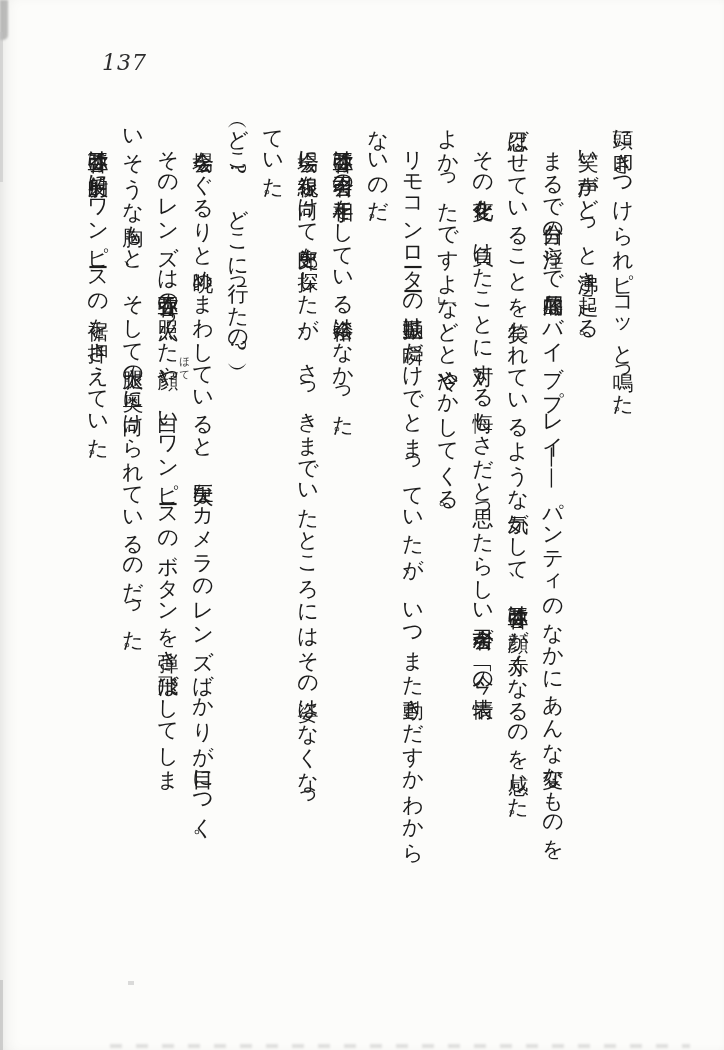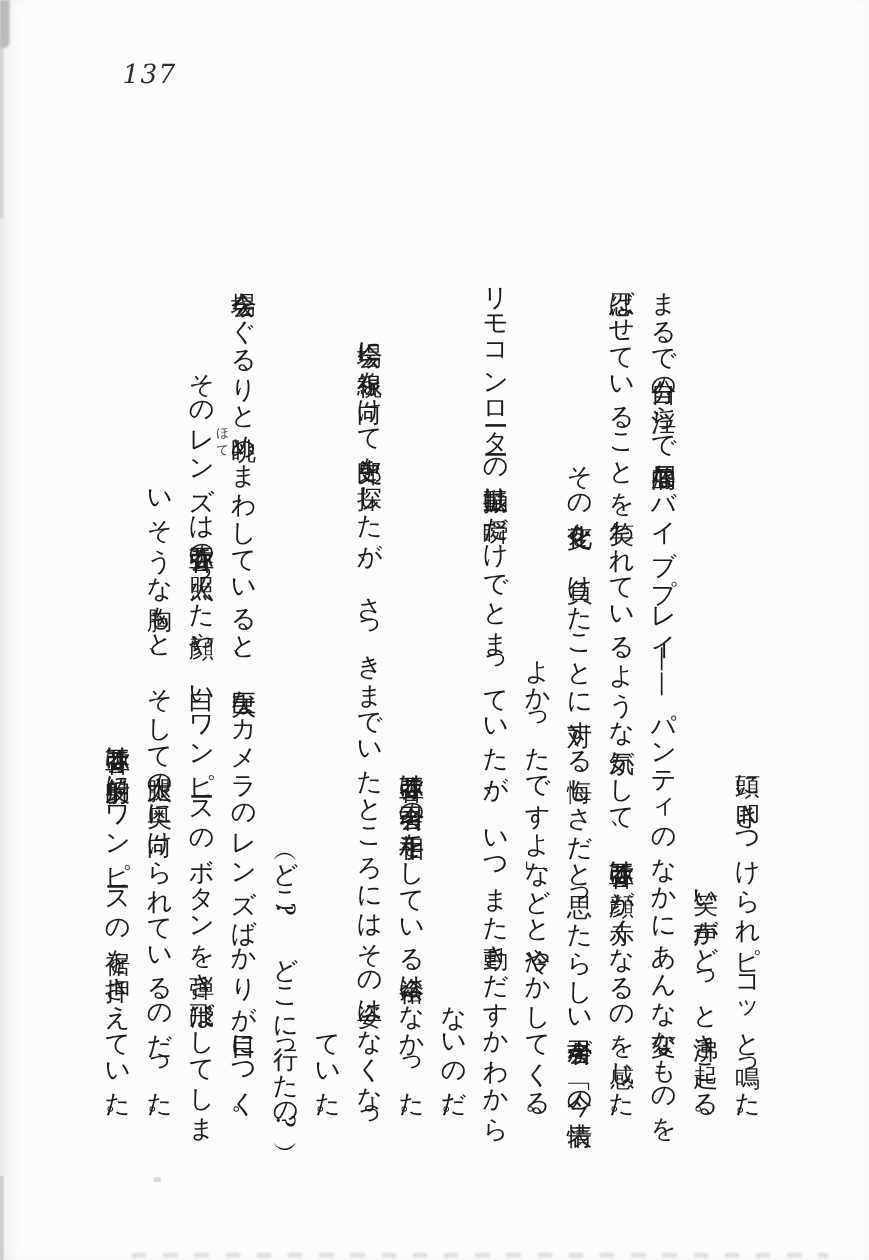--- a/index.html
+++ b/index.html
@@ -11,21 +11,20 @@
   }
   .page {
     position: relative;
     width: 724px;
     height: 1050px;
     background: #fcfcfa;
     overflow: hidden;
     box-shadow: inset 12px 0 20px -14px rgba(0,0,0,0.18),
                 inset -5px 0 12px -10px rgba(0,0,0,0.08);
     font-family: "DejaVu Serif", "Liberation Serif", serif;
-    text-align: right;
   }
   .page-number {
     position: absolute;
     top: 50px;
     left: 102px;
     font-family: "DejaVu Serif", "Liberation Serif", serif;
     font-style: italic;
     font-size: 22px;
     letter-spacing: 1px;
     color: #2e2e2e;

